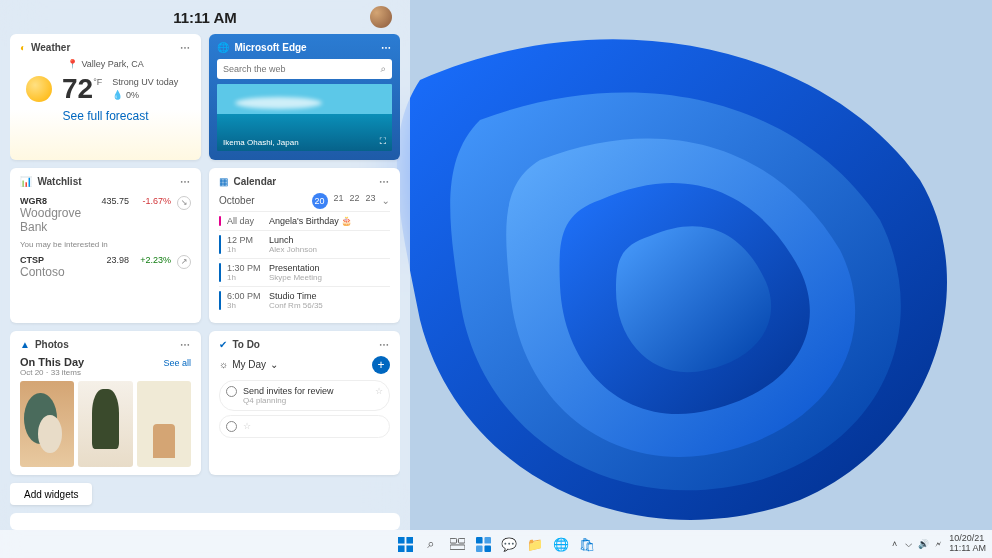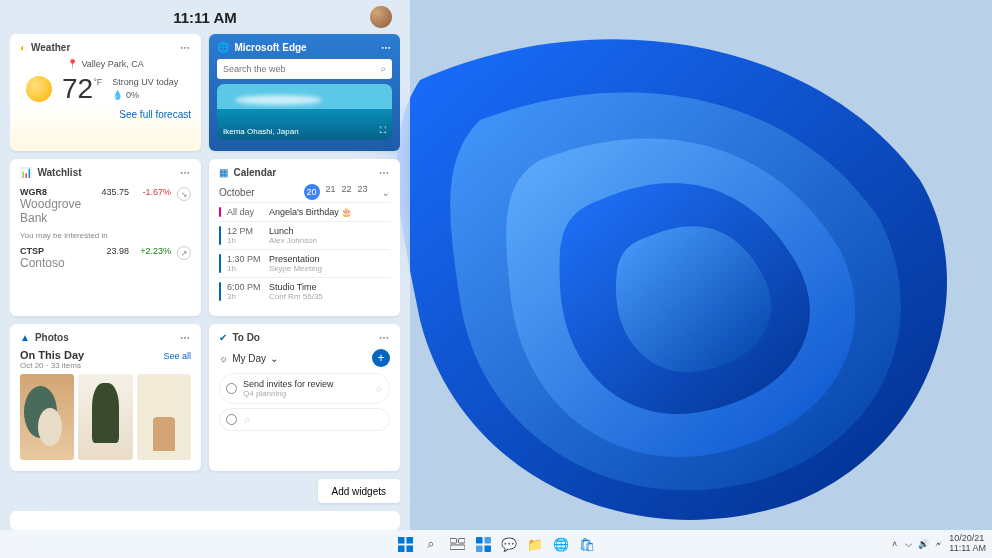--- a/index.html
+++ b/index.html
@@ -22,50 +22,50 @@
 .card-head{display:flex;align-items:center;gap:5px;margin-bottom:6px}
 .card-head .icon{font-size:10px}
 .card-title{font-size:10px;font-weight:600;flex:1;color:#444}
 .card-more{color:#888;cursor:pointer;letter-spacing:1px;font-weight:bold;font-size:10px}
 
 
 .weather-loc{font-size:9px;display:flex;align-items:center;gap:3px;justify-content:center;color:#555}
 .weather-main{display:flex;align-items:center;gap:10px;margin:4px 0}
 .sun{width:26px;height:26px;border-radius:50%;background:radial-gradient(circle at 35% 35%,#ffe082,#ffb300);margin-left:6px}
 .temp-wrap{display:flex;align-items:flex-start}
-.temp{font-size:28px;font-weight:400;color:#333}
+.temp{font-size:28px;font-weight:700;color:#333}
 .temp-unit{font-size:9px;margin-top:4px;color:#666}
 .weather-cond{font-size:9px;line-height:1.4;color:#555}
-.weather-link{color:#0067c0;font-size:10px;text-align:right;display:block;margin-top:0;cursor:pointer}
+.weather-link{color:#0067c0;font-size:12px;text-align:center;display:block;margin-top:0;cursor:pointer}
 .card.weather{background:linear-gradient(180deg,#fff 60%,#fff8e1 100%)}
 
 
 .card.edge{background:linear-gradient(180deg,#2b7cd3,#1e5ba8);color:#fff;padding:8px}
 .card.edge .card-title{color:#fff}
 .card.edge .card-more{color:#fff}
 .edge-search{background:#fff;border-radius:3px;display:flex;align-items:center;height:20px;padding:0 6px;margin-bottom:5px}
 .edge-search input{border:0;outline:0;flex:1;font-size:9px;background:transparent}
-.edge-img{height:56px;border-radius:7px;background:linear-gradient(180deg,#5cc8e8 0%,#5cc8e8 45%,#0a8fb8 45%,#06628a 100%);position:relative;overflow:hidden}
+.edge-img{height:67px;border-radius:1px;background:linear-gradient(180deg,#5cc8e8 0%,#5cc8e8 45%,#0a8fb8 45%,#06628a 100%);position:relative;overflow:hidden}
 .edge-img::before{content:"";position:absolute;top:20%;left:10%;width:50%;height:18%;background:rgba(255,255,255,0.7);border-radius:50%;filter:blur(2px)}
 .edge-caption{position:absolute;bottom:4px;left:6px;font-size:8px;color:#fff}
 .edge-expand{position:absolute;bottom:4px;right:6px;font-size:9px;color:#fff;cursor:pointer}
 
 
 .stock-row{display:flex;align-items:flex-start;font-size:9px;padding:3px 0;gap:6px}
 .stock-sym{font-weight:600;width:36px}
 .stock-name{color:#888;font-size:12px;width:60px}
 .stock-price{width:36px;text-align:right}
 .stock-chg{width:36px;text-align:right}
 .neg{color:#d13438}
 .pos{color:#107c10}
 .stock-sep{font-size:8px;color:#888;margin:3px 0}
 .stock-trend{width:14px;height:14px;border:1px solid #ccc;border-radius:50%;display:flex;align-items:center;justify-content:center;font-size:8px;color:#888}
 
 
-.cal-head{display:flex;align-items:center;font-size:10px;margin-bottom:2px;gap:14px}
+.cal-head{display:flex;align-items:center;font-size:10px;margin-bottom:2px;gap:6px}
 .cal-month{flex:1;color:#555}
 .cal-days{display:flex;gap:6px;font-size:9px;color:#666}
 .cal-day{cursor:pointer}
 .cal-day.active{background:#3b82f6;color:#fff;border-radius:50%;width:16px;height:16px;display:inline-flex;align-items:center;justify-content:center}
 .cal-chev{color:#888;cursor:pointer}
 .cal-event{display:flex;gap:6px;border-top:1px solid #eee;padding:4px 0;font-size:9px}
 .cal-bar{width:2px;border-radius:1px}
 .cal-time{width:36px;color:#666}
 .cal-time .dur{color:#aaa;font-size:8px}
 .cal-what{flex:1}
@@ -83,28 +83,28 @@
 .photo1::after{content:"";position:absolute;left:34%;top:40%;width:44%;height:44%;border-radius:50%;background:#e8dcc8}
 .photo2{background:linear-gradient(180deg,#f5f0e8,#e8dcc8)}
 .photo2::before{content:"";position:absolute;left:25%;top:10%;width:50%;height:70%;background:#3a4a2c;border-radius:40% 40% 10% 10%}
 .photo3{background:#f0ead6}
 .photo3::before{content:"";position:absolute;left:30%;top:50%;width:40%;height:40%;background:#d4a574;border-radius:4px 4px 0 0}
 
 
 .todo-myday{display:flex;align-items:center;gap:4px;font-size:10px;margin-bottom:6px}
 .todo-myday .spacer{flex:1}
 .todo-add{width:18px;height:18px;border-radius:50%;background:#0067c0;color:#fff;display:flex;align-items:center;justify-content:center;cursor:pointer;font-size:12px}
-.todo-item{display:flex;align-items:center;gap:6px;border:1px solid #eee;border-radius:15px;padding:5px 6px;margin-bottom:4px;font-size:9px}
+.todo-item{display:flex;gap:6px;border:1px solid #eee;border-radius:15px;padding:5px 6px;margin-bottom:4px;font-size:9px}
 .todo-circle{width:11px;height:11px;border:1px solid #888;border-radius:50%;cursor:pointer}
 .todo-text{flex:1}
 .todo-text .sub{color:#aaa;font-size:8px}
 .todo-star{color:#ccc;cursor:pointer}
 
 
-.add-widgets{grid-column:1/3;display:flex;justify-content:flex-end}
+.add-widgets{grid-column:1/3;display:flex;justify-content:flex-start}
 .add-widgets button{background:#fff;border:0;border-radius:4px;padding:5px 14px;font-size:10px;box-shadow:0 1px 3px rgba(0,0,0,0.1);cursor:pointer}
 
 
 .stories{grid-column:1/3;background:#fff;border-radius:6px;padding:8px 10px}
 
 
 .taskbar{position:absolute;bottom:0;left:0;right:0;height:28px;background:rgba(245,248,252,0.92);backdrop-filter:blur(10px);display:flex;align-items:center;z-index:20}
 .taskbar-center{position:absolute;left:50%;transform:translateX(-50%);display:flex;gap:4px}
 .taskbar-icon{width:22px;height:22px;display:flex;align-items:center;justify-content:center;border-radius:3px;cursor:pointer;font-size:13px}
 .taskbar-right{position:absolute;right:6px;display:flex;align-items:center;gap:8px;font-size:9px;color:#444}

